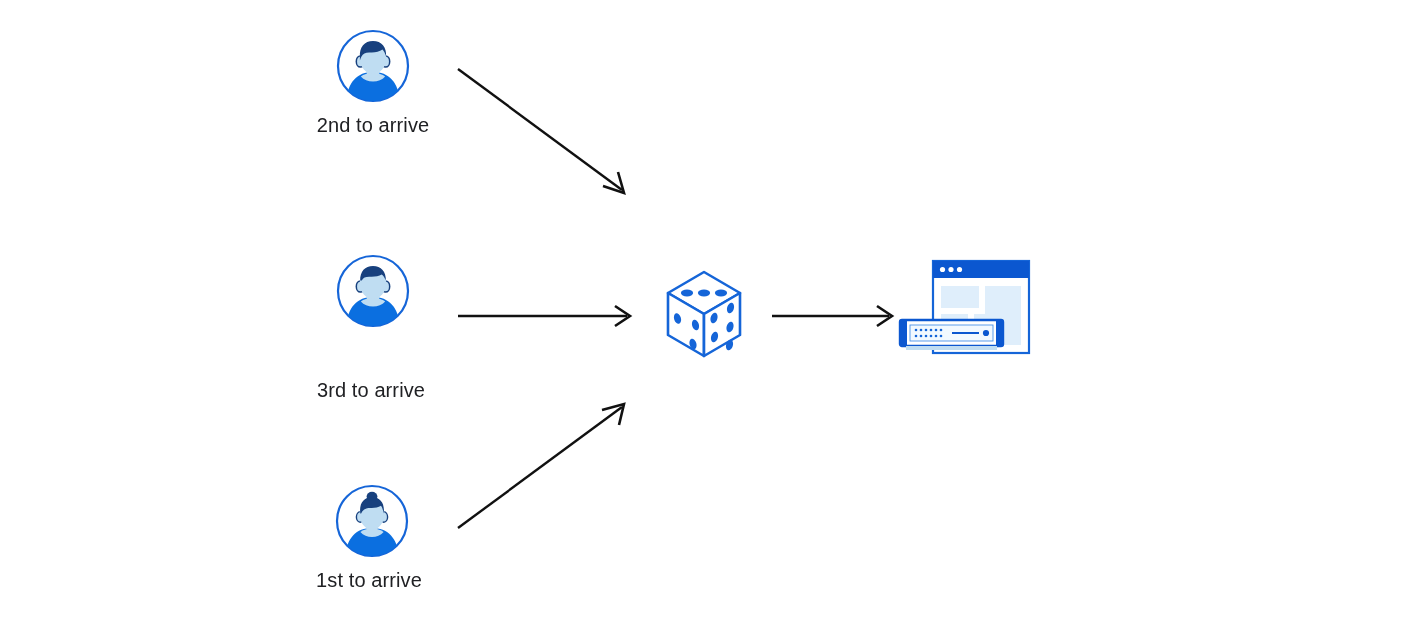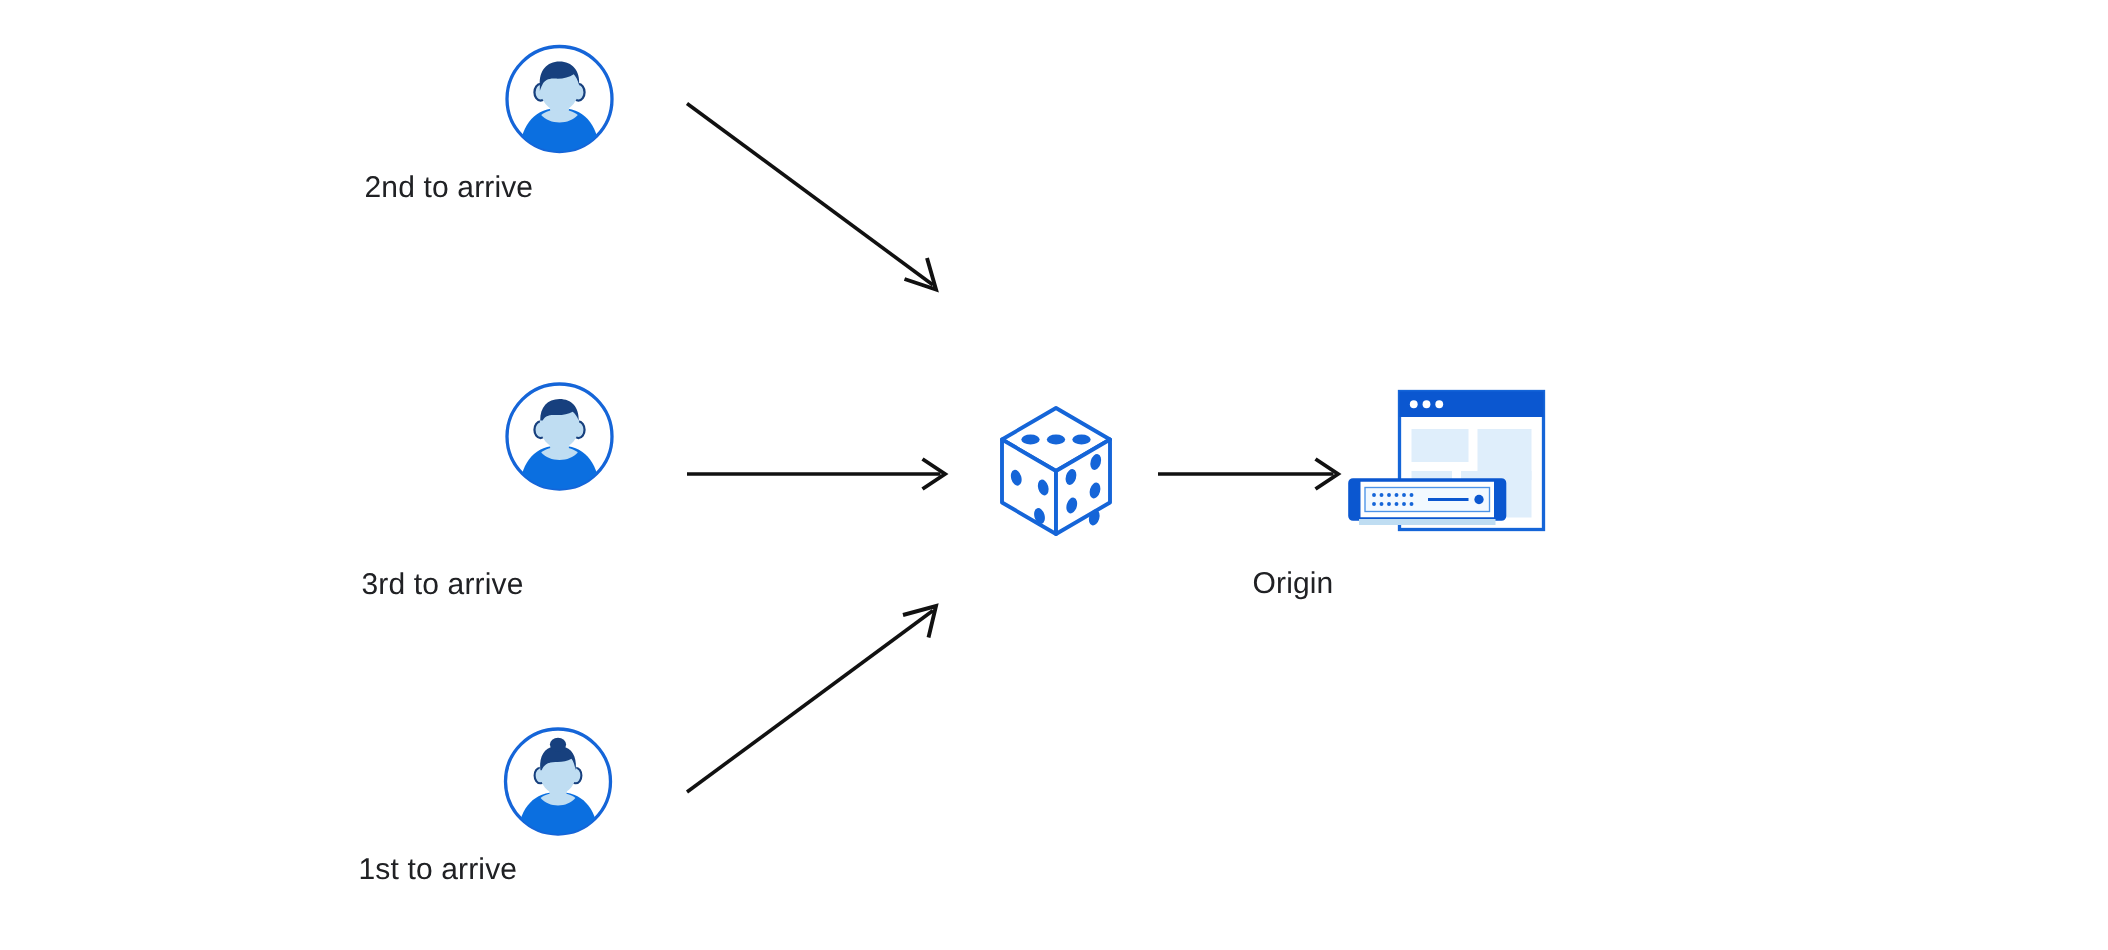--- a/index.html
+++ b/index.html
@@ -21,20 +21,21 @@
     top: 0;
     width: 1405px;
     height: 633px;
   }
   .node {
     position: absolute;
   }
   .node-label {
     position: absolute;
     width: 260px;
+    text-align: center;
     font-size: 20px;
     color: #202124;
     font-family: "Liberation Sans", sans-serif;
     letter-spacing: 0.1px;
     white-space: nowrap;
   }
   .avatar-wrap {
     position: absolute;
     width: 76px;
     height: 76px;
@@ -211,16 +212,15 @@
             <circle cx="30" cy="78" r="1.3"></circle>
               <circle cx="35" cy="78" r="1.3"></circle>
             <circle cx="40" cy="78" r="1.3"></circle>
               <circle cx="45" cy="78" r="1.3"></circle>
           </g>
           <line x1="56" y1="75" x2="83" y2="75" stroke="#0b57d0" stroke-width="2"></line>
           <circle cx="90" cy="75" r="3.1" fill="#0b57d0"></circle>
         </g>
       </svg>
     </div>
-    <div class="node-label" style="left:-61px; top:120px;">Origin</div>
   </div>
 
 </div>
 
 </body></html>

